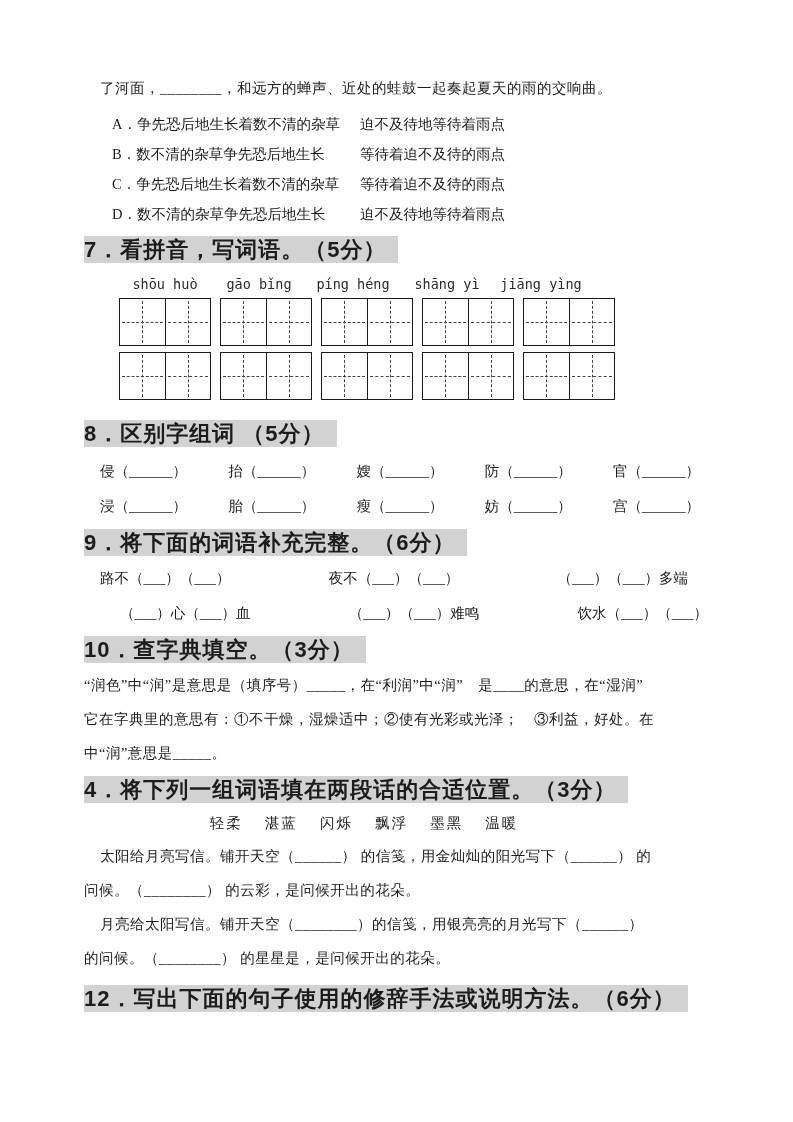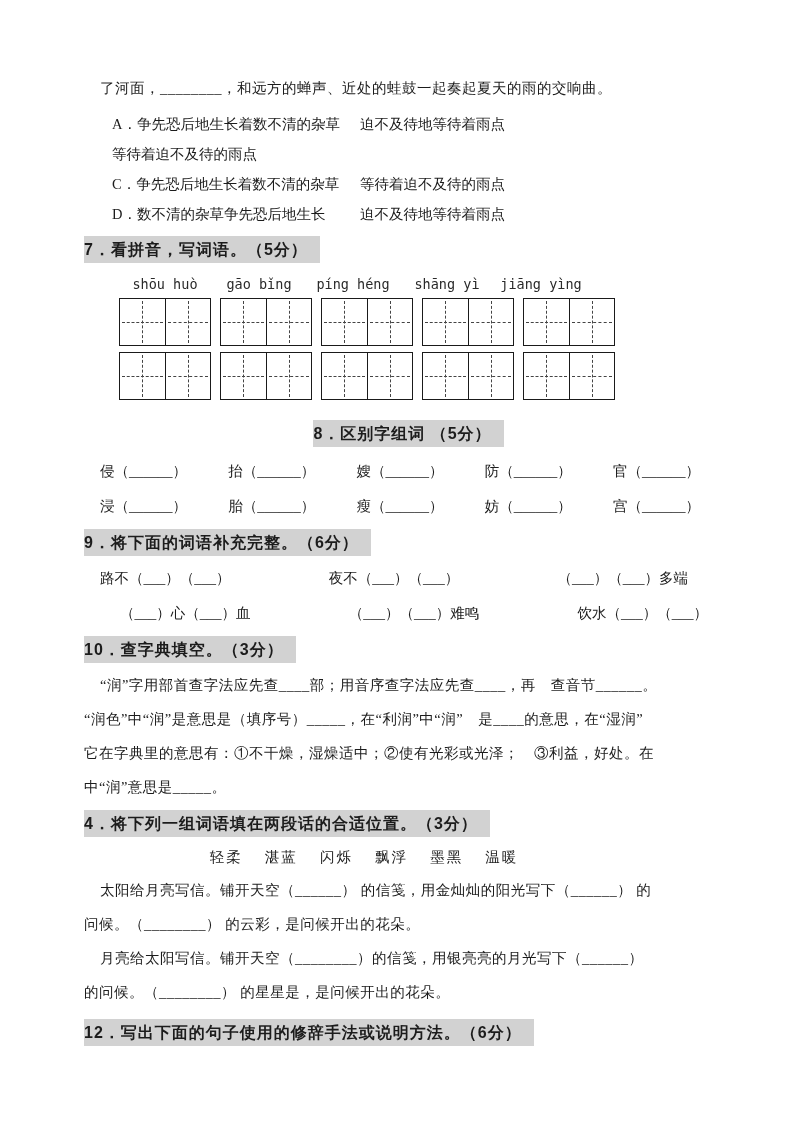--- a/index.html
+++ b/index.html
@@ -16,21 +16,21 @@
   }
   .bodyline{line-height:20px;letter-spacing:.5px;}
   .intro{margin-left:16px;}
   .opt{display:flex;margin-left:28px;margin-top:11px;line-height:19px;}
   .opt-main{width:248px;}
   .qtitle{
     display:inline-block;
     background:#d2d2d2;
     font-family:"Liberation Sans", sans-serif;
     font-weight:700;
-    font-size:16px;
+    font-size:22px;
     line-height:27px;
     padding:0 12px 0 0;
     letter-spacing:1px;
   }
   .sec{margin:0;}
   .pin-row{display:flex;gap:2px;margin-left:35px;margin-top:13px;}
   .pin{
     width:92px;text-align:center;
     font-family:"DejaVu Sans Mono", monospace;
     font-size:13.5px;color:#2a2a2a;white-space:nowrap;
@@ -42,35 +42,36 @@
   .wcell::before{content:"";position:absolute;top:2px;bottom:2px;left:50%;border-left:1.2px dashed #444;}
   .wcell::after{content:"";position:absolute;left:2px;right:2px;top:50%;border-top:1.2px dashed #444;}
   .pairs-row{display:flex;justify-content:space-between;width:600px;margin-left:16px;line-height:20px;}
   .idiom-row{display:flex;justify-content:space-between;width:588px;margin-left:16px;line-height:20px;}
   .idiom-row.indent2{margin-left:36px;}
   .para{line-height:34px;letter-spacing:.5px;}
   .para .firstline-indent{margin-left:16px;}
   .bank{width:560px;text-align:center;margin-top:10px;line-height:20px;letter-spacing:2px;}
   .mt5{margin-top:5px;}  .mt6{margin-top:6px;}  .mt10{margin-top:10px;}
   .mt12{margin-top:12px;} .mt13{margin-top:13px;} .mt14{margin-top:14px;}
-  .mt15{margin-top:15px;} .mt17{margin-top:17px;} .mt18{margin-top:18px;} .mt20{margin-top:20px;text-align:center;}
+  .mt15{margin-top:15px;} .mt17{margin-top:17px;} .mt18{margin-top:18px;} .mt20{margin-top:20px;}
   .blankline{white-space:pre-wrap;}
 </style>
 </head>
 <body>
 
 <div class="page">
 
   <div class="bodyline intro blankline">了河面，________，和远方的蝉声、近处的蛙鼓一起奏起夏天的雨的交响曲。</div>
 
   <div class="opt mt17">
     <span class="opt-main"><span>A．</span><span>争先恐后地生长着数不清的杂草</span></span>
     <span>迫不及待地等待着雨点</span>
   </div>
   <div class="opt">
+    <span class="opt-main"><span>B．</span><span>数不清的杂草争先恐后地生长</span></span>
     <span>等待着迫不及待的雨点</span>
   </div>
   <div class="opt">
     <span class="opt-main"><span>C．</span><span>争先恐后地生长着数不清的杂草</span></span>
     <span>等待着迫不及待的雨点</span>
   </div>
   <div class="opt">
     <span class="opt-main"><span>D．</span><span>数不清的杂草争先恐后地生长</span></span>
     <span>迫不及待地等待着雨点</span>
   </div>
@@ -158,21 +159,20 @@
     <div class="idiom-row indent2 mt15">
       <span class="blankline">（___）心（___）血</span>
       <span class="blankline">（___）（___）难鸣</span>
       <span class="blankline">饮水（___）（___）</span>
     </div>
   </div>
 
   <div class="sec mt13">
     <span class="qtitle">10．查字典填空。（3分）</span>
     <div class="para mt5">
-      <div class="firstline-indent blankline">“润”字用部首查字法应先查____部；用音序查字法应先查____，再　查音节______。</div>
       <div class="blankline">“润色”中“润”是意思是（填序号）_____，在“利润”中“润”　是____的意思，在“湿润”</div>
       <div class="blankline">它在字典里的意思有：①不干燥，湿燥适中；②使有光彩或光泽；　③利益，好处。在</div>
       <div class="blankline">中“润”意思是_____。</div>
     </div>
   </div>
 
   <div class="sec mt6">
     <span class="qtitle">4．将下列一组词语填在两段话的合适位置。（3分）</span>
     <div class="bank blankline">轻柔　 湛蓝　 闪烁　 飘浮　 墨黑　 温暖</div>
     <div class="para mt6">

